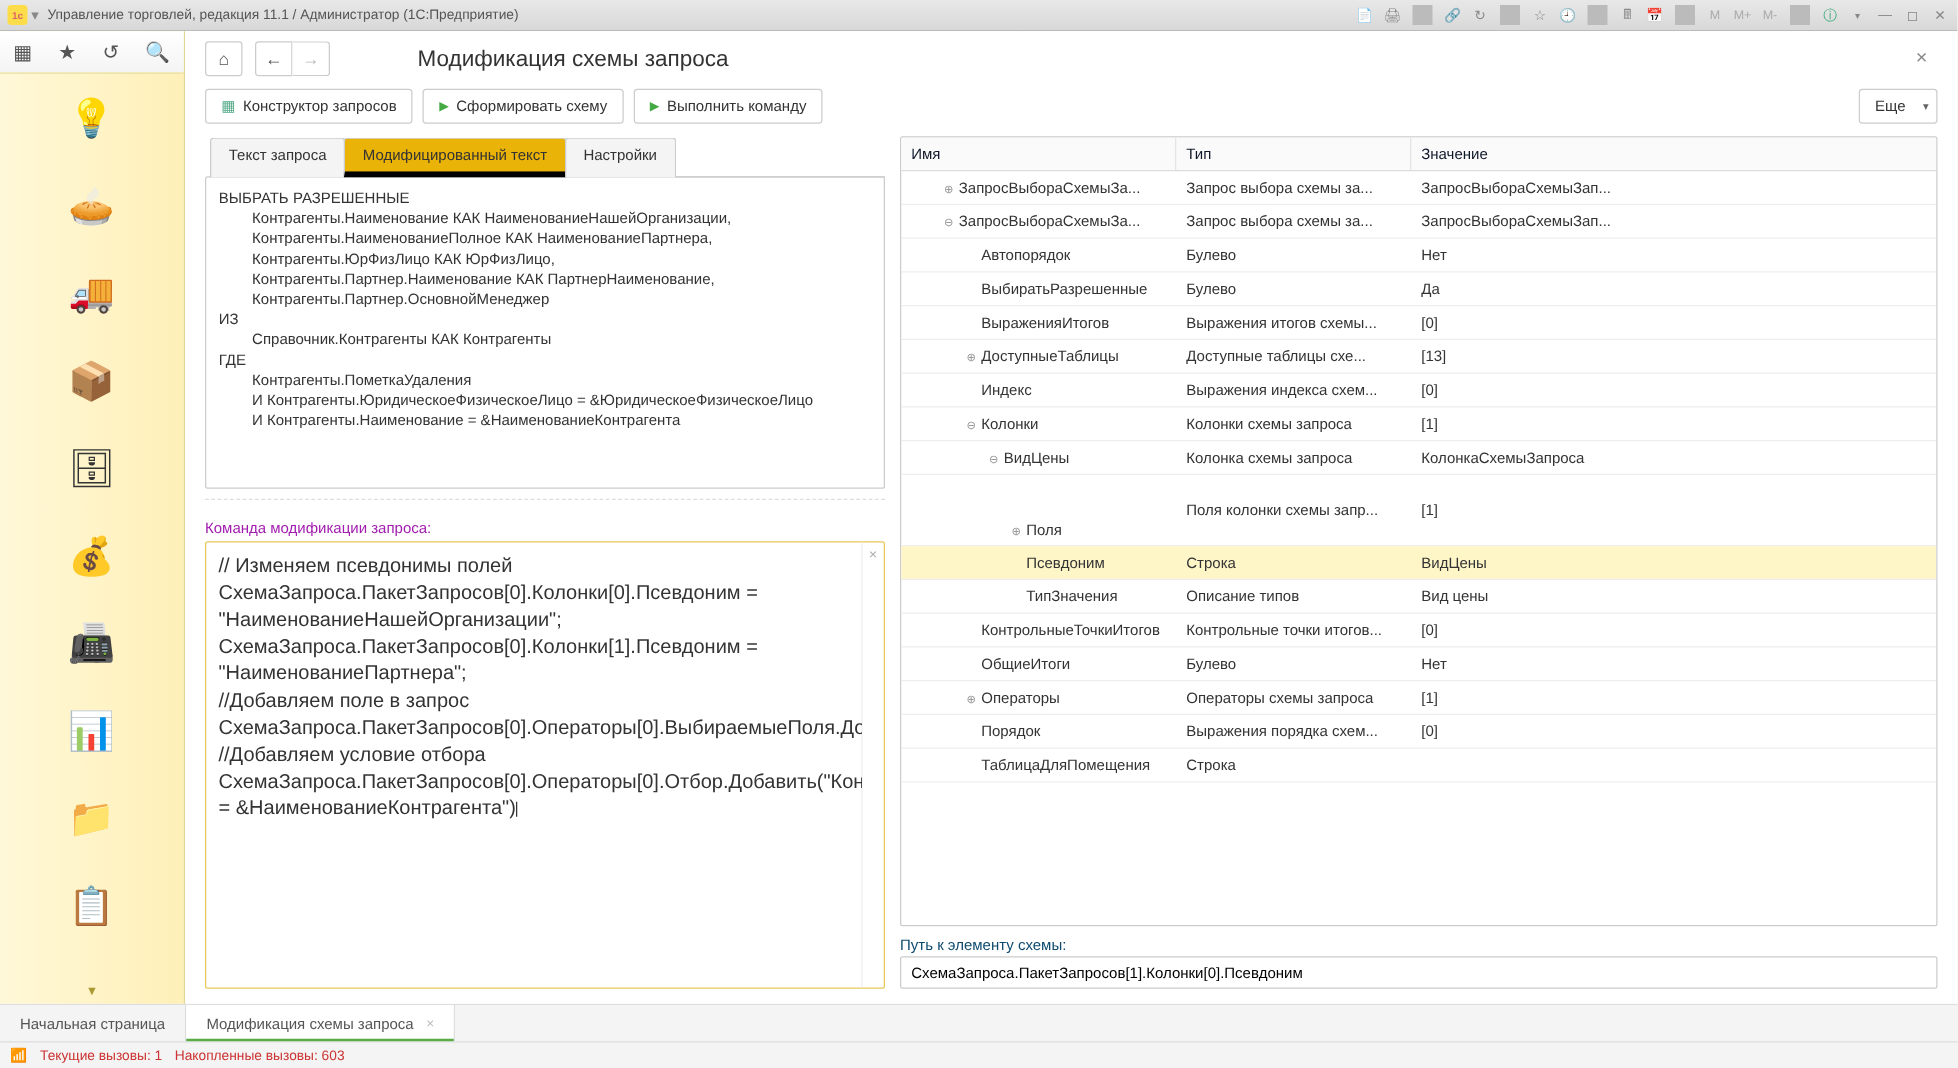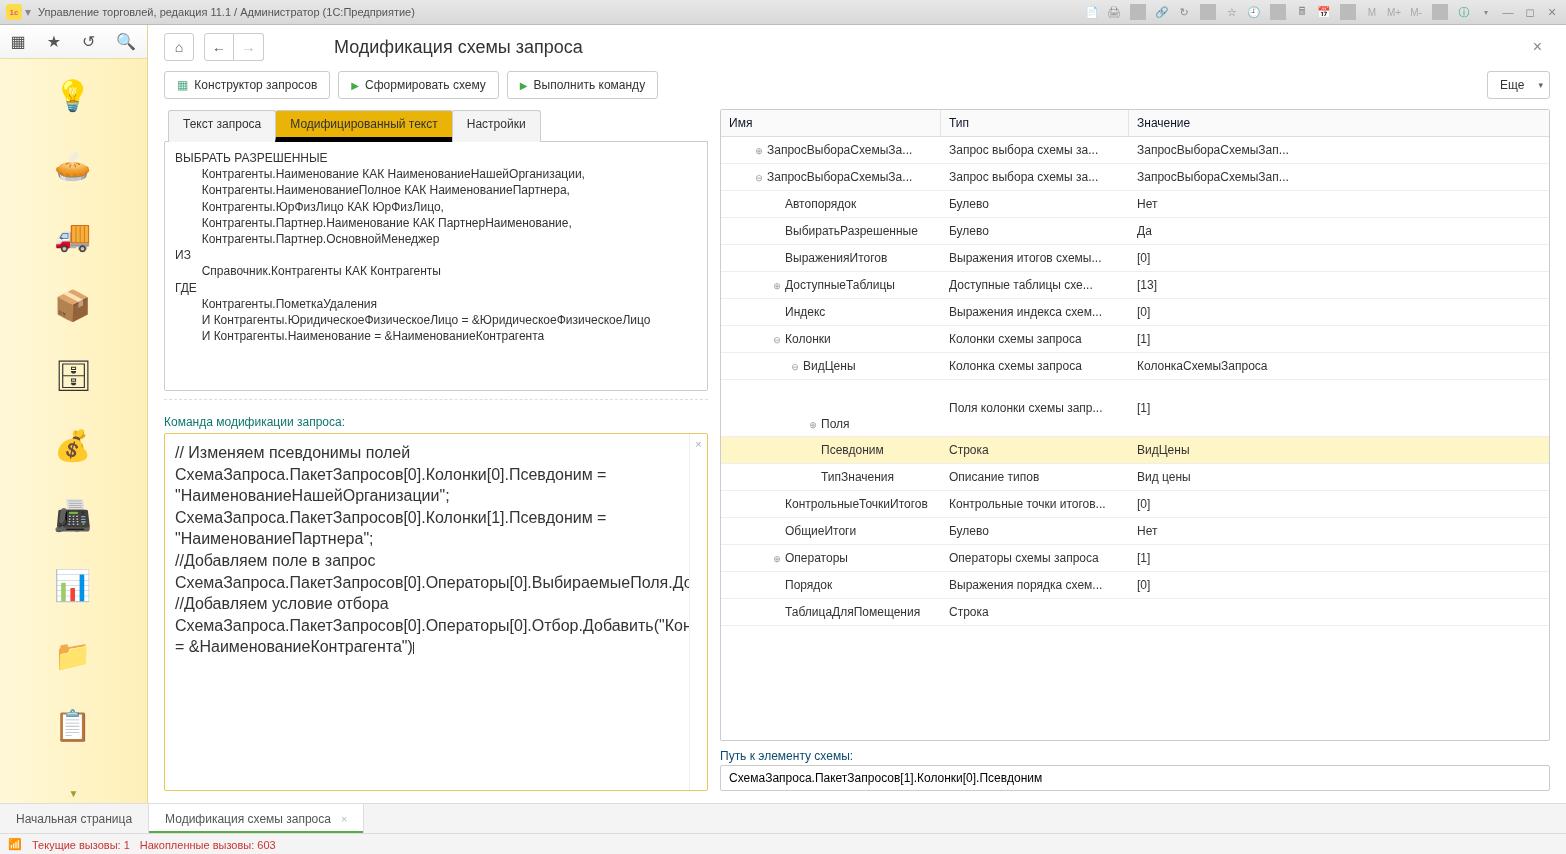--- a/index.html
+++ b/index.html
@@ -32,21 +32,21 @@
 .btn .play{color:#4a4;font-size:10px}
 .btn-more{margin-left:auto;padding-right:6px}
 .btn-more::after{content:"▾";margin-left:8px;font-size:9px;color:#666}
 .content{flex:1;display:flex;padding:0 16px 12px 16px;gap:12px;min-height:0}
 .left-col{display:flex;flex-direction:column;width:544px;min-width:400px}
 .tabs{display:flex;border-bottom:1px solid #ccc;margin-left:4px}
 .tab{padding:6px 14px;border:1px solid #ccc;border-bottom:none;background:#f4f4f4;cursor:pointer;position:relative;top:1px;border-radius:3px 3px 0 0;margin-right:-1px}
 .tab.active{background:#eab308;border-bottom:5px solid #000000}
 .query-box{border:1px solid #ccc;border-radius:2px;padding:8px 10px;font-size:12px;line-height:1.35;height:250px;overflow:auto;white-space:pre-wrap;font-family:Arial,sans-serif;color:#333;margin-top:-1px}
 .divider{height:10px;border-top:1px dashed #ddd;margin:8px 0 2px 0}
-.cmd-label{font-size:12px;color:#0f766e;margin:4px 0 4px 0}
+.cmd-label{font-size:12px;color:#a21caf;margin:4px 0 4px 0}
 .cmd-wrap{flex:1;position:relative;border:1px solid #e8c858;border-radius:2px;display:flex}
 .cmd-box{flex:1;padding:8px 10px;font-size:16px;line-height:1.35;white-space:pre-wrap;font-family:Arial,sans-serif;color:#333;overflow:auto;outline:none;border:none;resize:none}
 .cmd-x{width:18px;display:flex;align-items:flex-start;justify-content:center;border-left:1px solid #eee;color:#aaa;font-size:11px;cursor:pointer;padding-top:4px}
 .right-col{flex:1;display:flex;flex-direction:column;min-width:0}
 .tree-table{flex:1;border:1px solid #ccc;border-radius:2px;overflow:auto;min-height:0}
 .tt-head{display:flex;background:#fafafa;border-bottom:1px solid #ddd;position:sticky;top:0}
 .tt-head>div{padding:6px 8px;border-right:1px solid #e4e4e4;font-size:12px;color:#0f172a}
 .col-name{flex:0 0 220px}
 .col-type{flex:0 0 188px}
 .col-val{flex:1;border-right:none!important}

